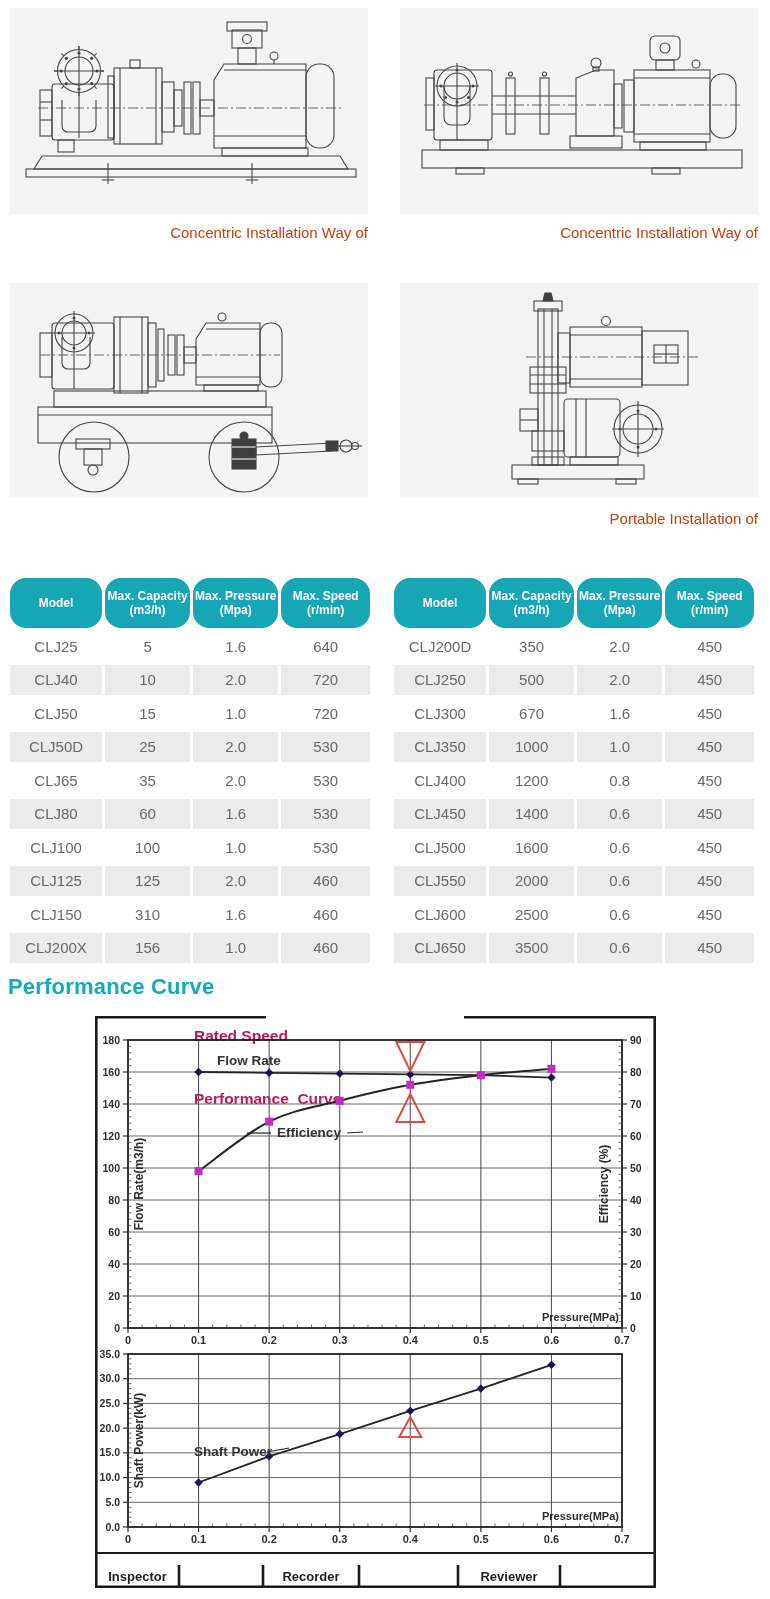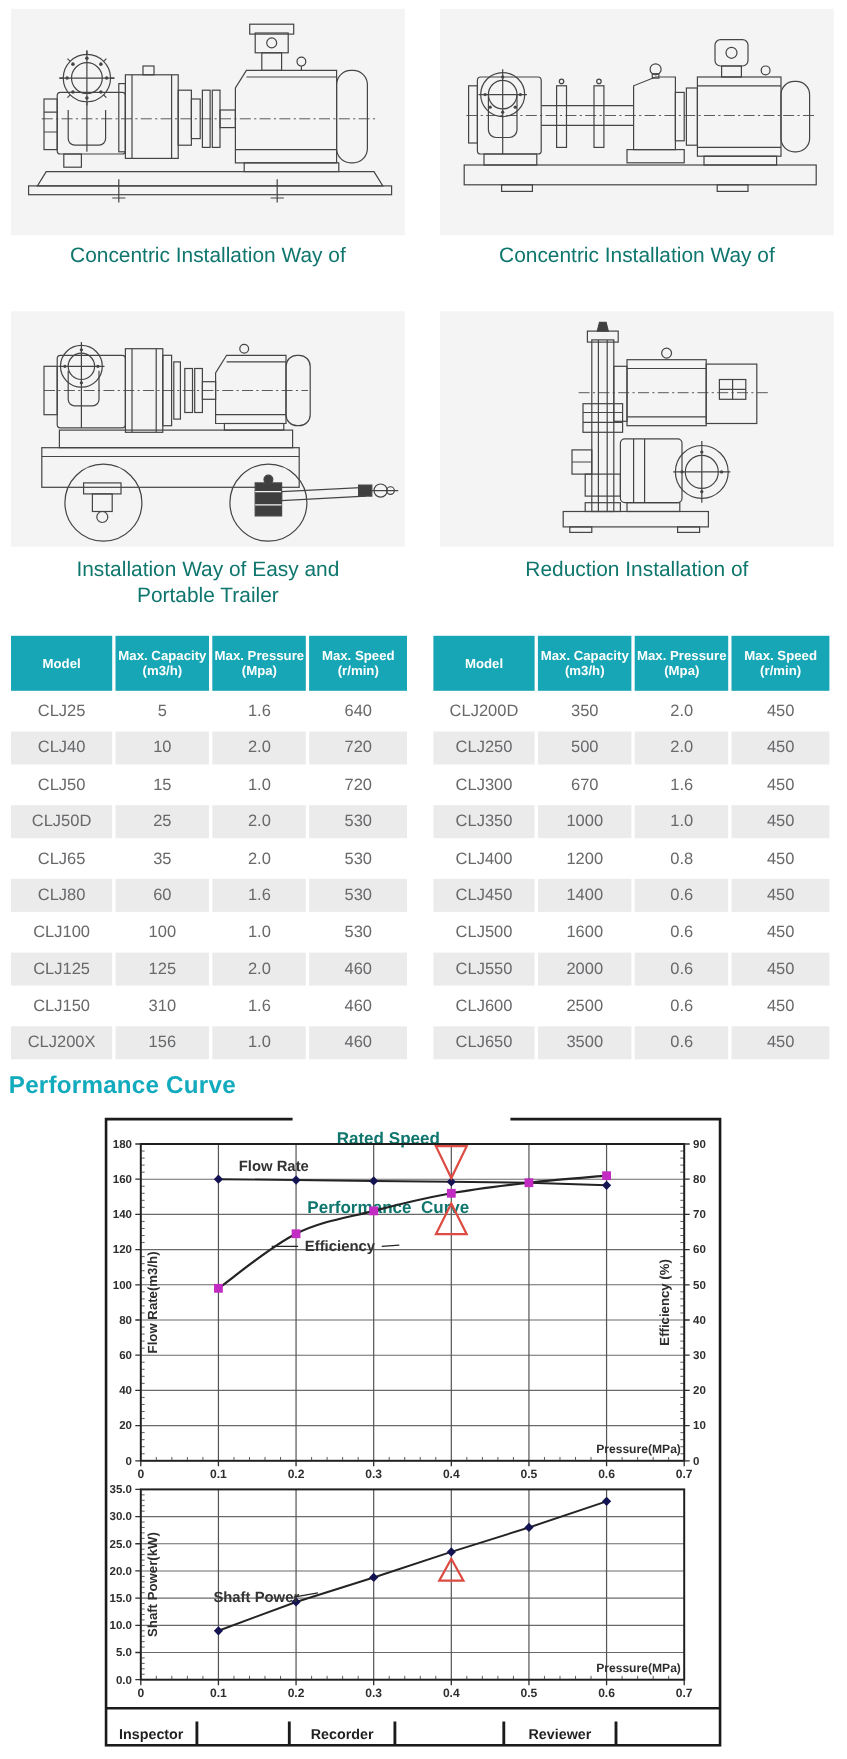--- a/index.html
+++ b/index.html
@@ -3,33 +3,33 @@
 <meta charset="utf-8">
 <style>
   html,body{margin:0;padding:0;background:#fff;}
   .page{position:relative;width:770px;height:1599px;background:#fff;overflow:hidden;
         font-family:"Liberation Sans",sans-serif;}
   .panel{position:absolute;background:#f4f4f5;}
   .p1{left:10px;top:8px;width:358px;height:206px;}
   .p2{left:400px;top:8px;width:358px;height:206px;}
   .p3{left:10px;top:283px;width:358px;height:214px;}
   .p4{left:400px;top:283px;width:358px;height:214px;}
-  .cap{position:absolute;width:358px;text-align:center;font-size:19px;line-height:23px;color:#0f766e;}
+  .cap{position:absolute;width:358px;text-align:right;font-size:15px;line-height:23px;color:#c2410c;}
   .c1{left:10px;top:221px}.c2{left:400px;top:221px}.c3{left:10px;top:507px}.c4{left:400px;top:507px}
   .spec-table{position:absolute;top:578px;width:360px;display:grid;
       grid-template-columns:1.08fr 1fr 1fr 1.04fr;
       grid-template-rows:50px repeat(10,30.5px);gap:3px;background:#fff;}
   .t-left{left:10px}.t-right{left:394px}
   .th{background:#17a6b5;color:#fff;font-size:12px;font-weight:700;line-height:14px;
-      display:flex;flex-direction:column;align-items:center;justify-content:center;text-align:center;}
+      display:flex;flex-direction:column;align-items:center;justify-content:center;text-align:center;border-radius:16px;}
   .td{display:flex;align-items:center;justify-content:center;font-size:15px;color:#68696b;background:#fff;}
   .td.alt{background:#ebebec;text-align:right;}
   .perf-heading{position:absolute;left:8px;top:974px;font-size:22px;font-weight:700;color:#12aabd;letter-spacing:.2px;}
-  .fig-title{position:absolute;left:178px;top:983px;width:350px;text-align:center;
-      font-size:15.5px;font-weight:700;color:#0f766e;line-height:21px;white-space:pre;}
+  .fig-title{position:absolute;left:194px;top:983px;width:350px;text-align:left;
+      font-size:15.5px;font-weight:700;color:#be185d;line-height:21px;white-space:pre;}
   #perf-svg{position:absolute;left:95px;top:1016px;}
   svg text{font-family:"Liberation Sans",sans-serif;}
   .draw{width:100%;height:100%;}
 </style>
 </head>
 <body>
 
 <div class="page">
 
   <div class="panel p1">
@@ -232,26 +232,22 @@
       </g>
     </svg>
   </div>
 
   <div class="cap c1">
     <div>Concentric Installation Way of</div>
   </div>
   <div class="cap c2">
     <div>Concentric Installation Way of</div>
   </div>
-  <div class="cap c3">
-    <div>Installation Way of Easy and</div>
-    <div>Portable Trailer</div>
-  </div>
   <div class="cap c4">
-    <div>Reduction Installation of</div>
+    <div>Portable Installation of</div>
   </div>
 
   <div class="spec-table t-left" id="table-left">
       <div class="th">
         <span>Model</span>
       </div>
       <div class="th">
         <span>Max. Capacity</span>
         <span>(m3/h)</span>
       </div>

